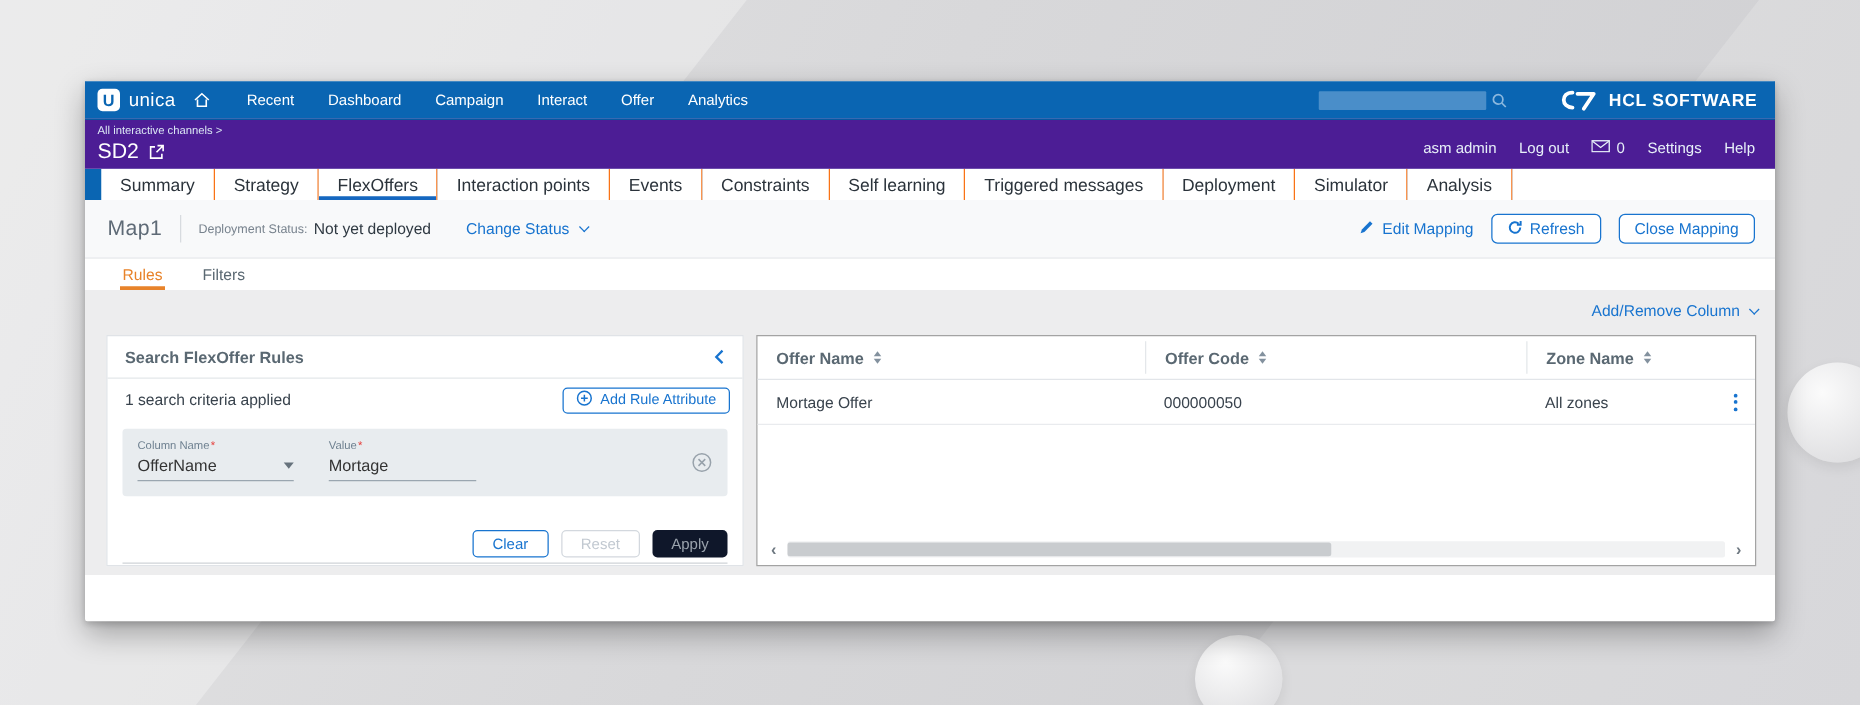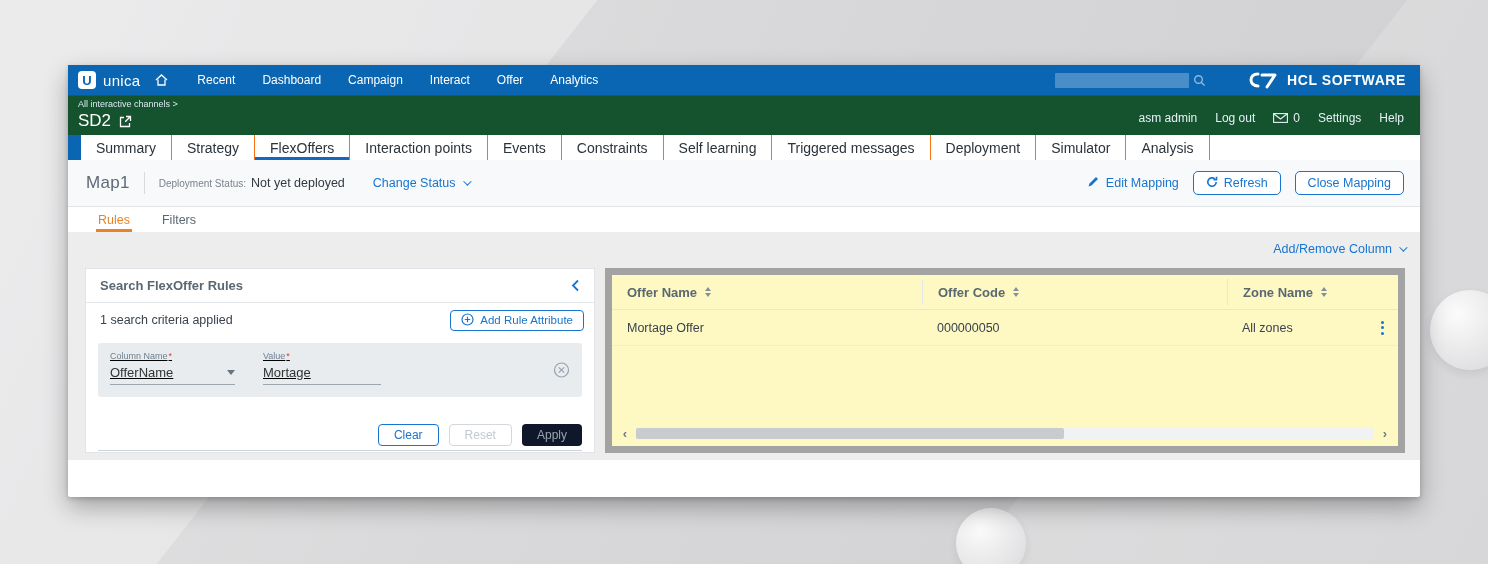--- a/index.html
+++ b/index.html
@@ -33,21 +33,21 @@
   .topnav { display:flex; gap:27px; margin-left:28px; }
   .topnav span { color:#fff; font-size:12px; cursor:default; }
   .topbar-right { margin-left:auto; display:flex; align-items:center; }
   .top-search { width:134px; height:15px; background:#4a8ec9; border:none; border-radius:1px; outline:none;
     color:#eaf3fb; font-size:11px; padding:0 5px; font-family:"Liberation Sans",sans-serif; }
   .search-icon { margin-left:4px; display:flex; }
   .hcl-logo { margin-left:42px; display:flex; }
   .hcl-text { color:#fff; font-weight:bold; font-size:14px; letter-spacing:.6px; margin-left:9px; }
 
   
-  .subheader { height:40px; background:#14532d; border-top:1px solid #0857a0; position:relative; padding:3px 16px 0 10px; }
+  .subheader { height:40px; background:#4c1d95; border-top:1px solid #0857a0; position:relative; padding:3px 16px 0 10px; }
   .breadcrumb { color:#dce9f5; font-size:9px; }
   .chan-title-row { display:flex; align-items:center; gap:8px; margin-top:2px; }
   .chan-title { color:#fff; font-size:17px; }
   .ext-icon { display:flex; }
   .subheader-right { position:absolute; right:16px; top:13px; display:flex; align-items:center; gap:18px; }
   .subheader-right .it { color:#e7f0f9; font-size:12px; }
   .mail-group { display:flex; align-items:center; gap:5px; }
 
   
   .tabsrow { height:25px; background:#0a65b2; display:flex; padding-left:13px; }
@@ -87,21 +87,21 @@
   
   .left-panel { width:510px; flex:none; background:#fff; border:1px solid #e0e3e7; position:relative; }
   .sp-header { height:34px; border-bottom:1px solid #e4e7ea; display:flex; align-items:center; padding:0 14px; }
   .sp-title { font-size:13px; font-weight:bold; color:#5a6872; }
   .collapse-icon { margin-left:auto; display:flex; }
   .sp-crit { height:34px; display:flex; align-items:center; padding:0 10px 0 14px; }
   .crit-text { font-size:12.5px; color:#39434d; }
   .addrule-btn { margin-left:auto; border:1.5px solid #1874cf; border-radius:4px; height:21px; background:#fff;
     color:#1874cf; font-size:11.5px; padding:0 10px; display:flex; align-items:center; gap:6px; font-family:"Liberation Sans",sans-serif; }
   .crit-card { margin:6px 12px 0 12px; height:54px; background:#e8ecef; border-radius:3px;
-    padding:8px 12px 0 12px; display:flex; position:relative;text-decoration:underline; }
+    padding:8px 12px 0 12px; display:flex; position:relative; }
   .field { margin-right:28px; }
   .field.f1 { width:125px; } .field.f2 { width:122px; } .field.f3 { width:118px; margin-right:0; }
   .f-label { font-size:9px; color:#6e8090; }
   .req { color:#e53935; margin-left:1px; font-size:9px; }
   .f-value { margin-top:4px; border-bottom:1px solid #9aa6b0; padding-bottom:4px;
     display:flex; align-items:center; font-size:13px; color:#333; }
   .f-value .txt { flex:1; }
   .dd-arrow { width:0; height:0; border-left:4px solid transparent; border-right:4px solid transparent;
     border-top:5px solid #66727c; margin-left:4px; }
   .f-input { background:transparent; border:none; outline:none; width:100%;
@@ -109,21 +109,21 @@
   .remove-crit { position:absolute; right:12px; top:50%; transform:translateY(-50%); display:flex; }
   .sp-actions { position:absolute; right:12px; bottom:6px; display:flex; gap:10px; }
   .btn { height:22px; border-radius:4px; font-size:12px; padding:0 15px; display:flex; align-items:center;
     font-family:"Liberation Sans",sans-serif; }
   .btn-clear { border:1.5px solid #1874cf; color:#1874cf; background:#fff; }
   .btn-reset { border:1px solid #d3d8de; color:#c2c9d1; background:#fff; }
   .btn-apply { border:none; background:#0f172a; color:#9aa3ad; }
   .collapsed-edge { position:absolute; left:12px; right:12px; bottom:0; height:2px; border-top:1px solid #cfd4d8; }
 
   
-  .right-panel { flex:1; background:#fef9c3; border:7px solid #a3a3a3; position:relative; }
+  .right-panel { flex:1; background:#ffffff; border:1px solid #a3a3a3; position:relative; }
   .tbl-header { height:35px; display:flex; align-items:center; border-bottom:1px solid #e2e5e9; }
   .th { height:26px; display:flex; align-items:center; gap:8px; font-weight:bold; font-size:13px;
     color:#5a6872; padding-left:15px; border-left:1px solid #e4e7ea; }
   .th:first-child { border-left:none; }
   .th.c1 { width:310px; } .th.c2 { width:305px; } .th.c3 { flex:1; }
   .sort { display:inline-flex; flex-direction:column; gap:2px; }
   .sort i { display:block; width:0; height:0; border-left:3.5px solid transparent; border-right:3.5px solid transparent; }
   .sort .up { border-bottom:4px solid #83919e; }
   .sort .dn { border-top:4px solid #83919e; }
   .tbl-row { height:36px; display:flex; align-items:center; border-bottom:1px solid #e9ebee; position:relative;

